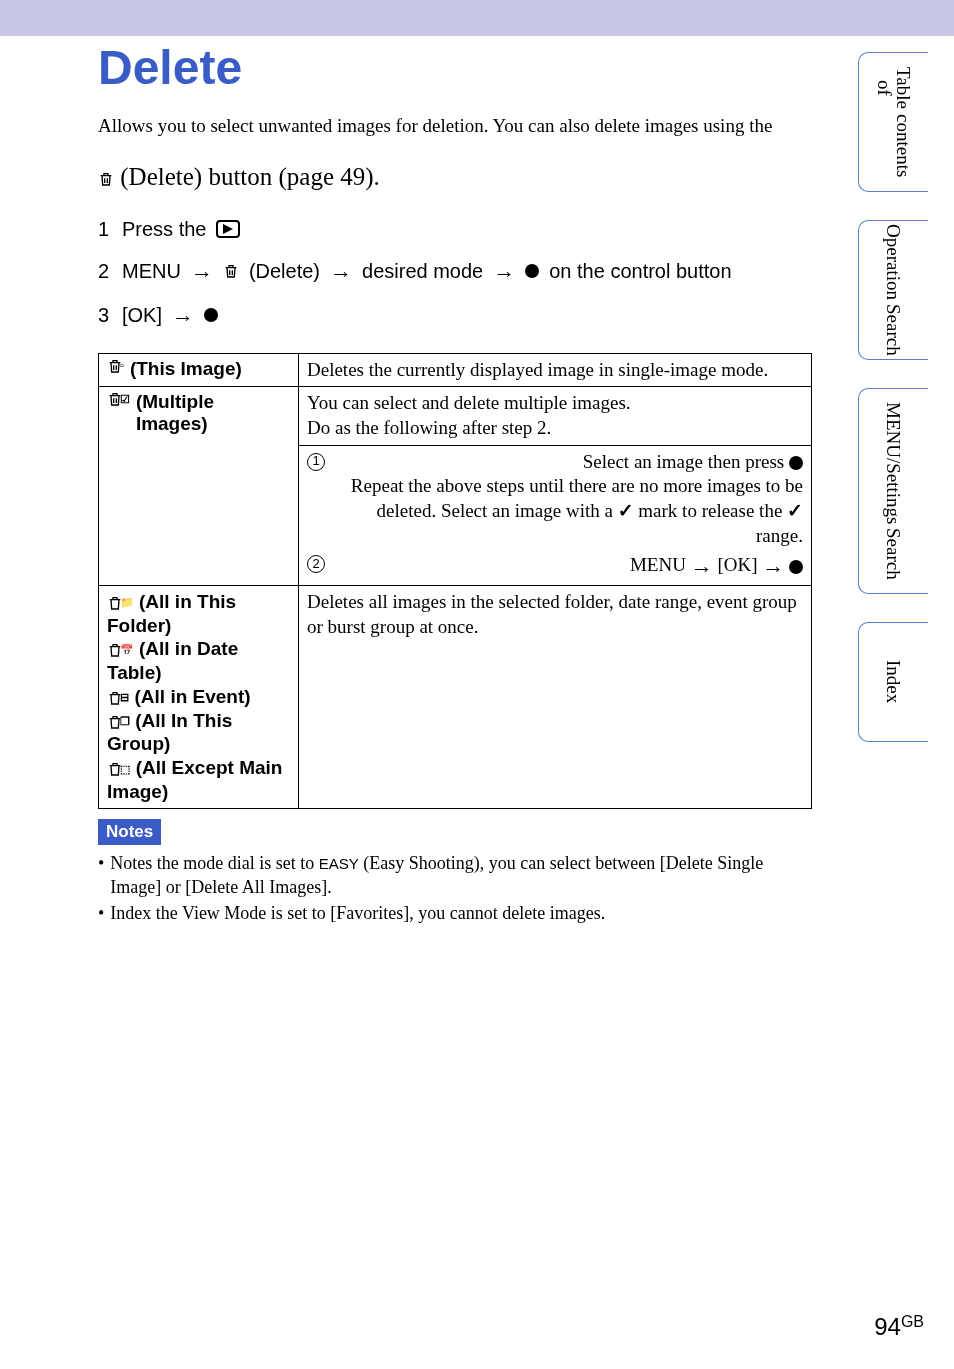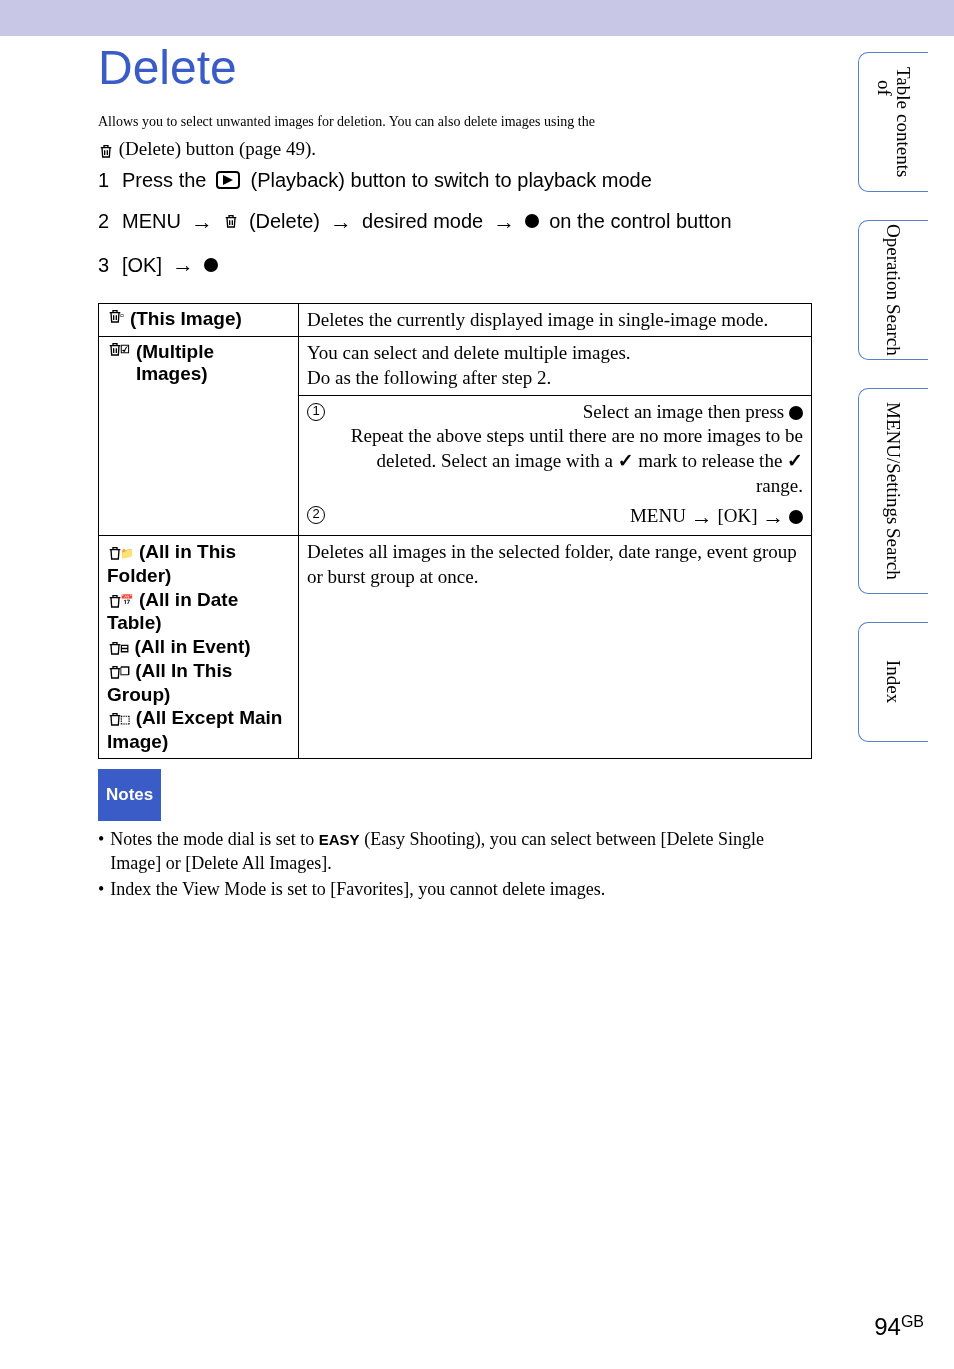--- a/index.html
+++ b/index.html
@@ -1,22 +1,22 @@
 <!DOCTYPE html>
 <html><head>
 <meta charset="utf-8">
 <style>
   * { margin: 0; padding: 0; box-sizing: border-box; }
   html, body { width: 954px; height: 1369px; background: #fff; font-family: "Times New Roman", serif; color: #000; }
   .page { position: relative; width: 954px; height: 1369px; }
   .top-band { position: absolute; top: 0; left: 0; width: 954px; height: 36px; background: #c8c8e6; }
   .content { position: absolute; top: 40px; left: 98px; width: 716px; }
-  .title { font-family: Arial, Helvetica, sans-serif; font-weight: normal; font-size: 48px; color: #3a5cc6; margin-bottom: 18px; }
-  .intro { font-size: 14px; line-height: 1.35; margin-bottom: 4px; }
-  .intro2 { font-size: 19px; line-height: 1.35; }
+  .title { font-family: Arial, Helvetica, sans-serif; font-weight: bold; font-size: 48px; color: #3a5cc6; margin-bottom: 18px; }
+  .intro { font-size: 19px; line-height: 1.35; margin-bottom: 21px; }
+  .intro2 { font-size: 25px; line-height: 1.35; margin-bottom: 18px; }
   .steps { font-family: Arial, Helvetica, sans-serif; font-size: 20px; line-height: 1.8; }
   .steps .row { display: flex; gap: 10px; align-items: center; margin-bottom: 4px; }
   .steps .num { width: 14px; }
   .ico { display: inline-flex; align-items: center; justify-content: center; vertical-align: middle; }
   .trash { font-size: 18px; line-height: 1; }
   .playbox { border: 2px solid #000; border-radius: 4px; padding: 1px 3px; }
   .arrow-r { font-size: 22px; font-weight: bold; }
   .dot { display: inline-block; width: 14px; height: 14px; background: #000; border-radius: 50%; vertical-align: middle; }
   .check { font-weight: bold; }
   table.modes { width: 714px; border-collapse: collapse; margin-top: 18px; font-size: 19px; }
@@ -25,25 +25,25 @@
   table.modes td.nobtop { border-top: none; }
   table.modes td.nobbot { border-bottom: none; }
   .mode-line { display: flex; align-items: flex-start; gap: 6px; }
   .mode-name { }
   .sub { display: flex; align-items: flex-start; gap: 4px; }
   .circ { display: inline-flex; align-items: center; justify-content: center; width: 18px; height: 18px; border: 1.5px solid #000; border-radius: 50%; font-size: 13px; font-family: Arial, sans-serif; margin-top: 3px; }
   .subtext { flex: 1; text-align: right; }
   .desc { font-family: "Times New Roman", serif; line-height: 1.3; }
   .allmodes { line-height: 1.25; font-size: 19px; }
   .allmodes .ml { display: block; }
-  .notes-head { display: inline-block; background: #3a5cc6; color: #fff; font-family: Arial, Helvetica, sans-serif; font-weight: bold; font-size: 17px; padding: 16px 8px; margin-top: 10px; margin-bottom: 6px; }
+  .notes-head { display: inline-block; background: #3a5cc6; color: #fff; font-family: Arial, Helvetica, sans-serif; font-weight: bold; font-size: 17px; padding: 3px 8px; margin-top: 10px; margin-bottom: 6px; }
   .notes-list { font-size: 18px; line-height: 1.35; }
   .notes-list li { list-style: none; display: flex; gap: 6px; margin-bottom: 2px; }
   .notes-list .bull { font-size: 18px; }
-  .easy { font-family: Arial, Helvetica, sans-serif; font-weight: bold; font-size: 15px; }
+  .easy { font-family: Arial, Helvetica, sans-serif; font-weight: normal; font-size: 15px; }
 
   
   .tabs { position: absolute; right: 26px; top: 52px; width: 70px; }
   .tab { border: 1px solid #5880c8; border-radius: 10px; border-right: none;
          border-top-right-radius: 0; border-bottom-right-radius: 0;
          width: 70px; text-align: center; padding: 14px 4px; margin-bottom: 28px;
          font-family: "Times New Roman", serif; font-size: 19px; line-height: 1.05;
          writing-mode: vertical-rl; display: flex; justify-content: center; align-items: center; gap: 6px; cursor: pointer; }
   .tab.t1 { height: 140px; }
   .tab.t2 { height: 140px; }
@@ -77,21 +77,20 @@
 
     <div class="steps">
       <div class="row">
         <span class="num">1</span>
         <span>Press the </span>
         <span class="ico playbox">
           <svg width="14" height="12" viewBox="0 0 14 12">
               <polygon points="2,1 12,6 2,11" fill="#000"></polygon>
             </svg>
         </span>
-        <span> (Playback) button to switch to playback mode</span>
       </div>
 
       <div class="row">
         <span class="num">2</span>
         <span>MENU </span>
         <span class="ico arrow-r">→</span>
         <span class="ico trash">
           <svg class="trash-svg" viewBox="0 0 24 24" fill="none" stroke="#000" stroke-width="2">
               <path d="M4 7h16M9 7V4h6v3M6 7l1 14h10l1-14M10 11v7M14 11v7"></path>
             </svg>

